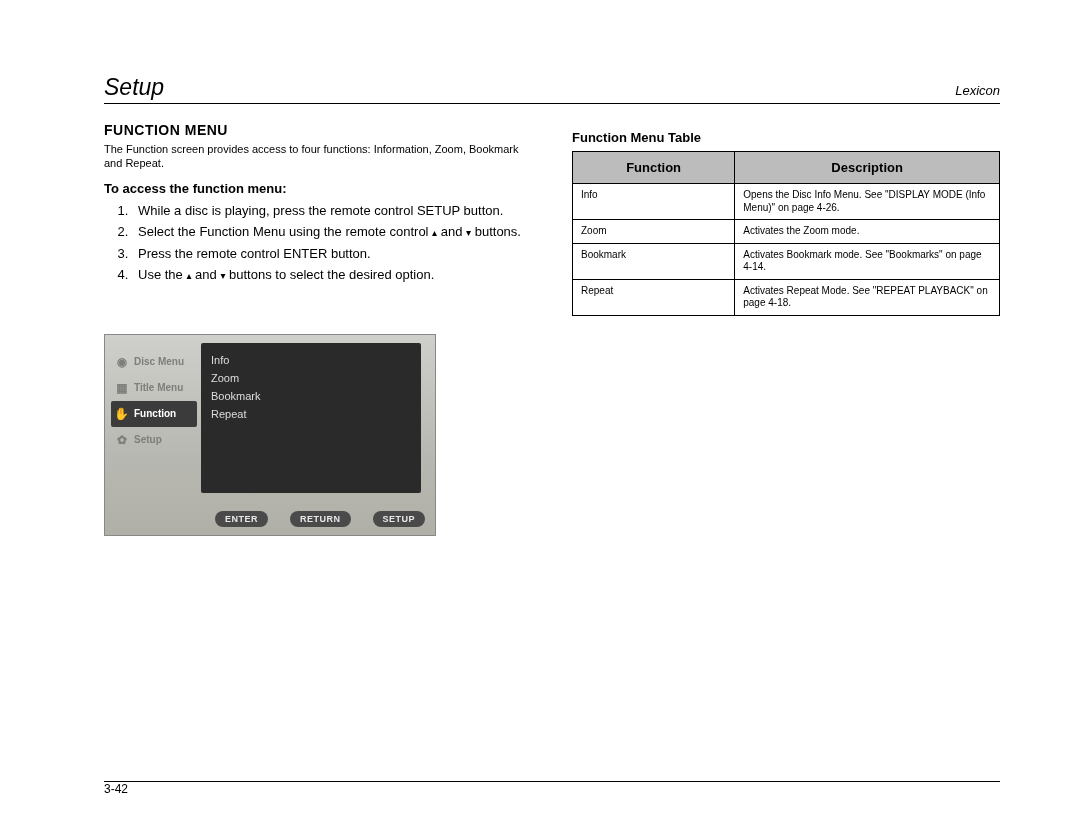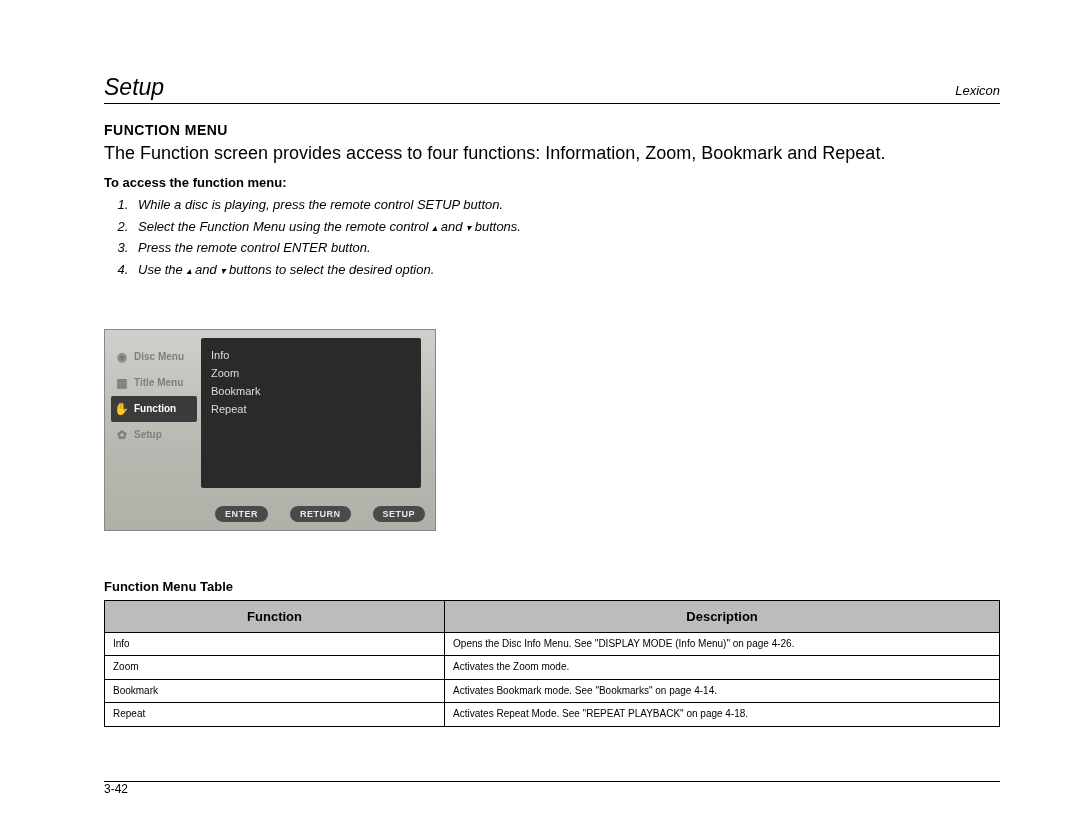--- a/index.html
+++ b/index.html
@@ -31,52 +31,50 @@
     font-size: 23px;
     font-weight: 400;
   }
   .header-right {
     font-style: italic;
     font-size: 13px;
   }
   .columns {
     display: flex;
     gap: 40px;
-    flex-direction: column;
   }
   .col {
     flex: 1;
   }
   .section-title {
     font-weight: 700;
     font-size: 14px;
     letter-spacing: 0.5px;
     margin-bottom: 4px;
   }
   .body-text {
-    font-size: 18px;
+    font-size: 11px;
     line-height: 1.3;
     margin-bottom: 10px;
   }
   .sub-heading {
     font-weight: 700;
     font-size: 13px;
     margin-top: 10px;
     margin-bottom: 6px;
   }
   ol.steps {
     font-size: 13px;
     line-height: 1.35;
     padding-left: 28px;
     margin: 0;
   }
   ol.steps li {
     padding-left: 6px;
     margin-bottom: 4px;
-    font-style: italic;
   }
   .arrow-up::before { content: "\25B4"; font-size: 10px; }
   .arrow-dn::before { content: "\25BE"; font-size: 10px; }
 
   
   table.func-table {
     border-collapse: collapse;
     width: 100%;
     margin-top: 6px;
   }

